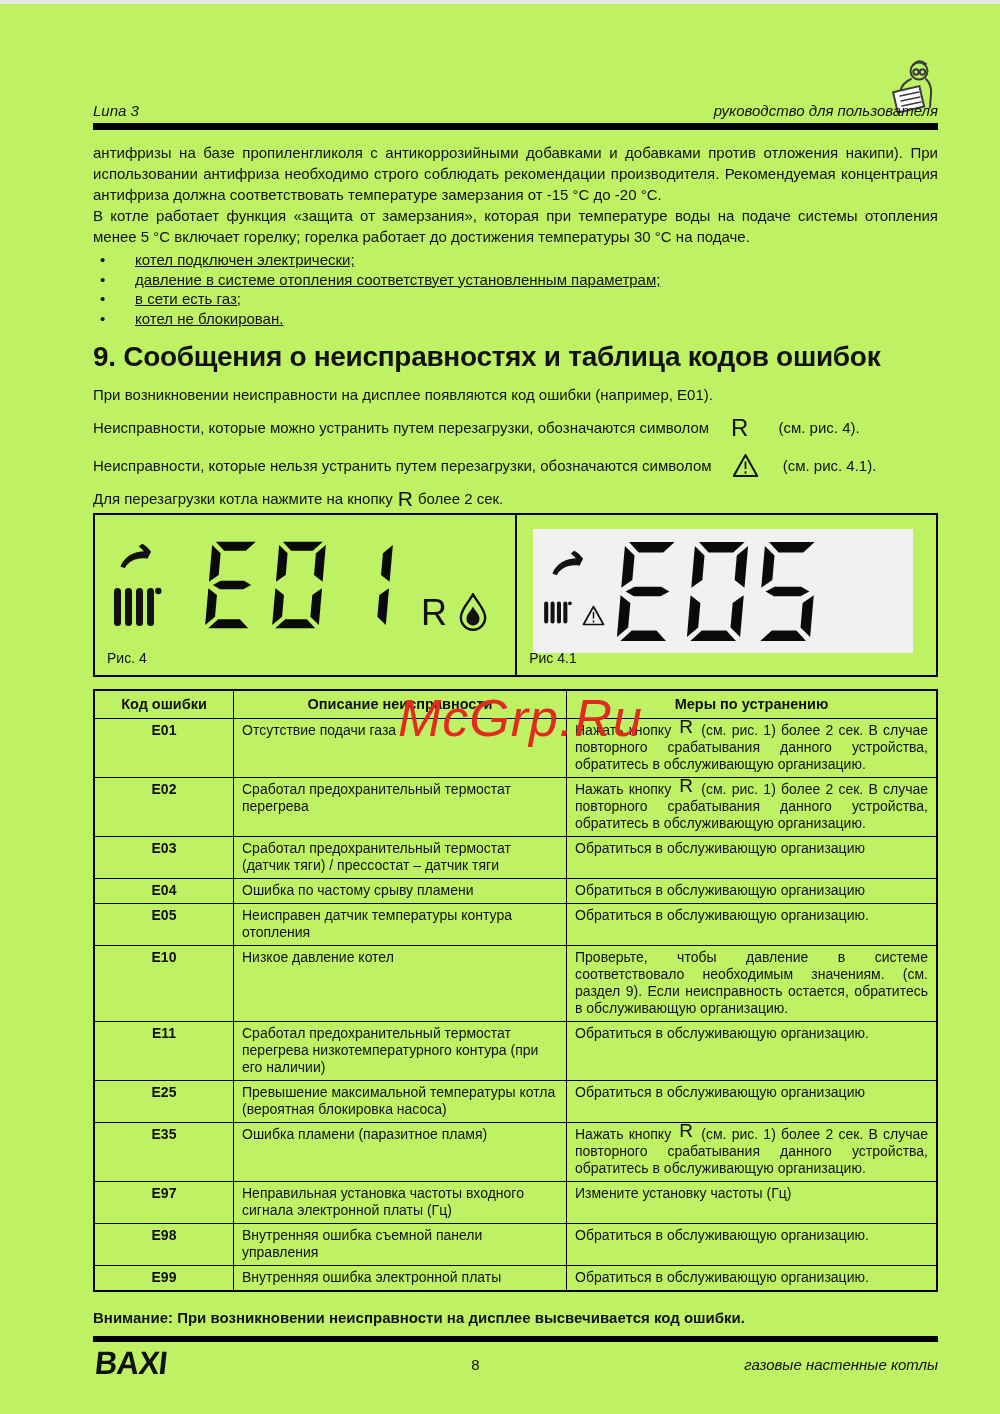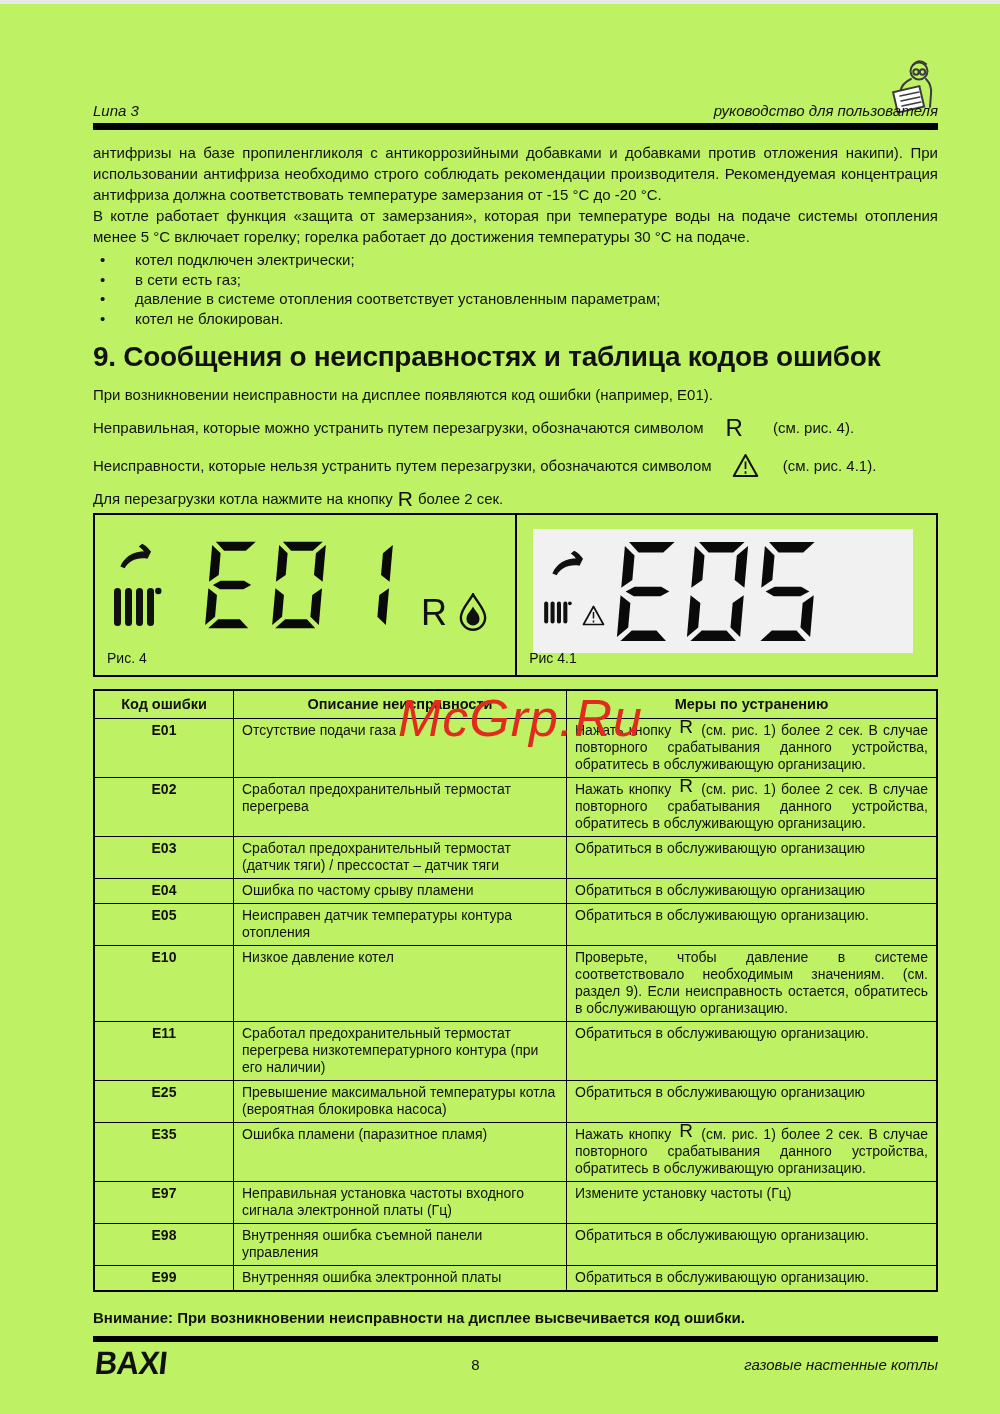--- a/index.html
+++ b/index.html
@@ -8,21 +8,21 @@
   
   .header-line{position:absolute;left:93px;right:62px;top:98px;display:flex;
                justify-content:space-between;font-style:italic;font-size:15px;}
   .header-rule{position:absolute;left:93px;right:62px;top:119px;height:7px;background:#000;}
   .mascot{position:absolute;right:58px;top:54px;width:60px;height:64px;}
   
   .main{position:absolute;left:93px;width:845px;top:138px;font-size:15px;line-height:21px;}
   .p-just{text-align:justify;margin:0;}
   .p-plain{margin:0;}
   ul.bullets{list-style:none;margin:3px 0 0;padding:0;}
-  ul.bullets li{position:relative;padding-left:42px;line-height:19.5px;}
+  ul.bullets li{position:relative;padding-left:42px;line-height:19.5px;text-decoration:underline;}
   ul.bullets li::before{content:"\2022";position:absolute;left:7px;font-size:15px;}
   h1.sec-title{font-size:28px;line-height:32px;margin:13px 0 0;font-weight:bold;letter-spacing:-.3px;}
   .sec-p1{margin:11px 0 0;}
   .sym-line{margin:7px 0 0;height:31px;display:flex;align-items:center;}
   .sym-r{font-size:24px;font-weight:400;margin:0 30px 0 22px;line-height:1;}
   .sym-tri{margin:0 24px 0 20px;display:inline-flex;}
   .btn-line{margin:5px 0 0;height:24px;display:flex;align-items:center;}
   .btn-r{font-size:21px;margin:0 5px;line-height:1;}
   
   .figbox{margin-top:3px;height:160px;border:2px solid #000;display:flex;}
@@ -85,30 +85,30 @@
     <span>Luna 3</span>
     <span>руководство для пользователя</span>
   </div>
   <div class="header-rule"></div>
 
   <div class="main">
     <p class="p-just">антифризы на базе пропиленгликоля с антикоррозийными добавками и добавками против отложения накипи). При использовании антифриза необходимо строго соблюдать рекомендации производителя. Рекомендуемая концентрация антифриза должна соответствовать температуре замерзания от -15 °С до -20 °С.</p>
     <p class="p-just">В котле работает функция «защита от замерзания», которая при температуре воды на подаче системы отопления менее 5 °С включает горелку; горелка работает до достижения температуры 30 °С на подаче.</p>
     <ul class="bullets">
       <li>котел подключен электрически;</li>
+      <li>давление в системе отопления соответствует установленным параметрам;</li>
       <li>в сети есть газ;</li>
-      <li>давление в системе отопления соответствует установленным параметрам;</li>
       <li>котел не блокирован.</li>
     </ul>
 
     <h1 class="sec-title">9. Сообщения о неисправностях и таблица кодов ошибок</h1>
     <p class="sec-p1">При возникновении неисправности на дисплее появляются код ошибки (например, Е01).</p>
 
     <div class="sym-line">
-      <span>Неправильная, которые можно устранить путем перезагрузки, обозначаются символом</span>
+      <span>Неисправности, которые можно устранить путем перезагрузки, обозначаются символом</span>
       <span class="sym-r">R</span>
       <span>(см. рис. 4).</span>
     </div>
     <div class="sym-line">
       <span>Неисправности, которые нельзя устранить путем перезагрузки, обозначаются символом</span>
       <span class="sym-tri">
         <svg width="27" height="25" viewBox="0 0 46 42">
           <path d="M23 3 L43 39 L3 39 Z" fill="none" stroke="#111" stroke-width="3.4" stroke-linejoin="round"></path>
           <path d="M21.5 14 h3 v13 h-3 Z M21.5 31 h3 v4.2 h-3 Z" fill="#111"></path>
         </svg>

